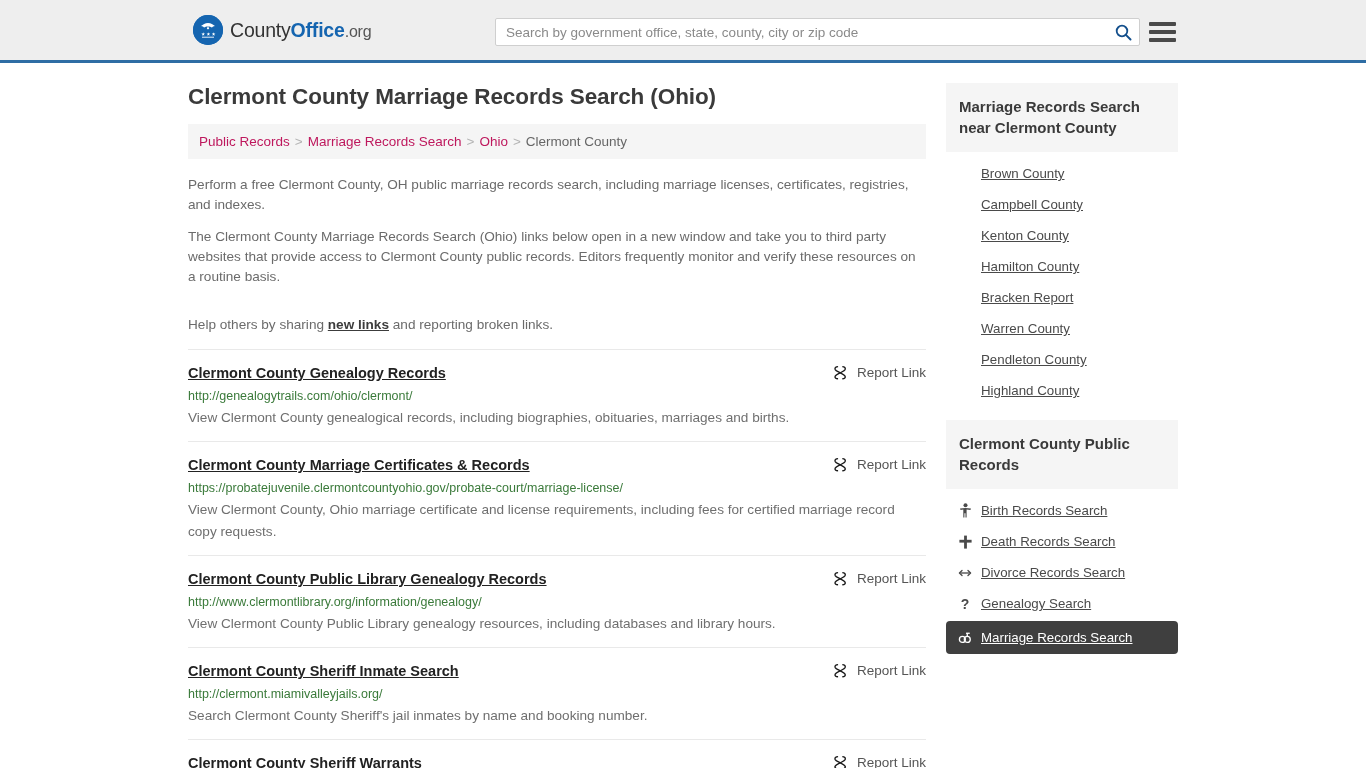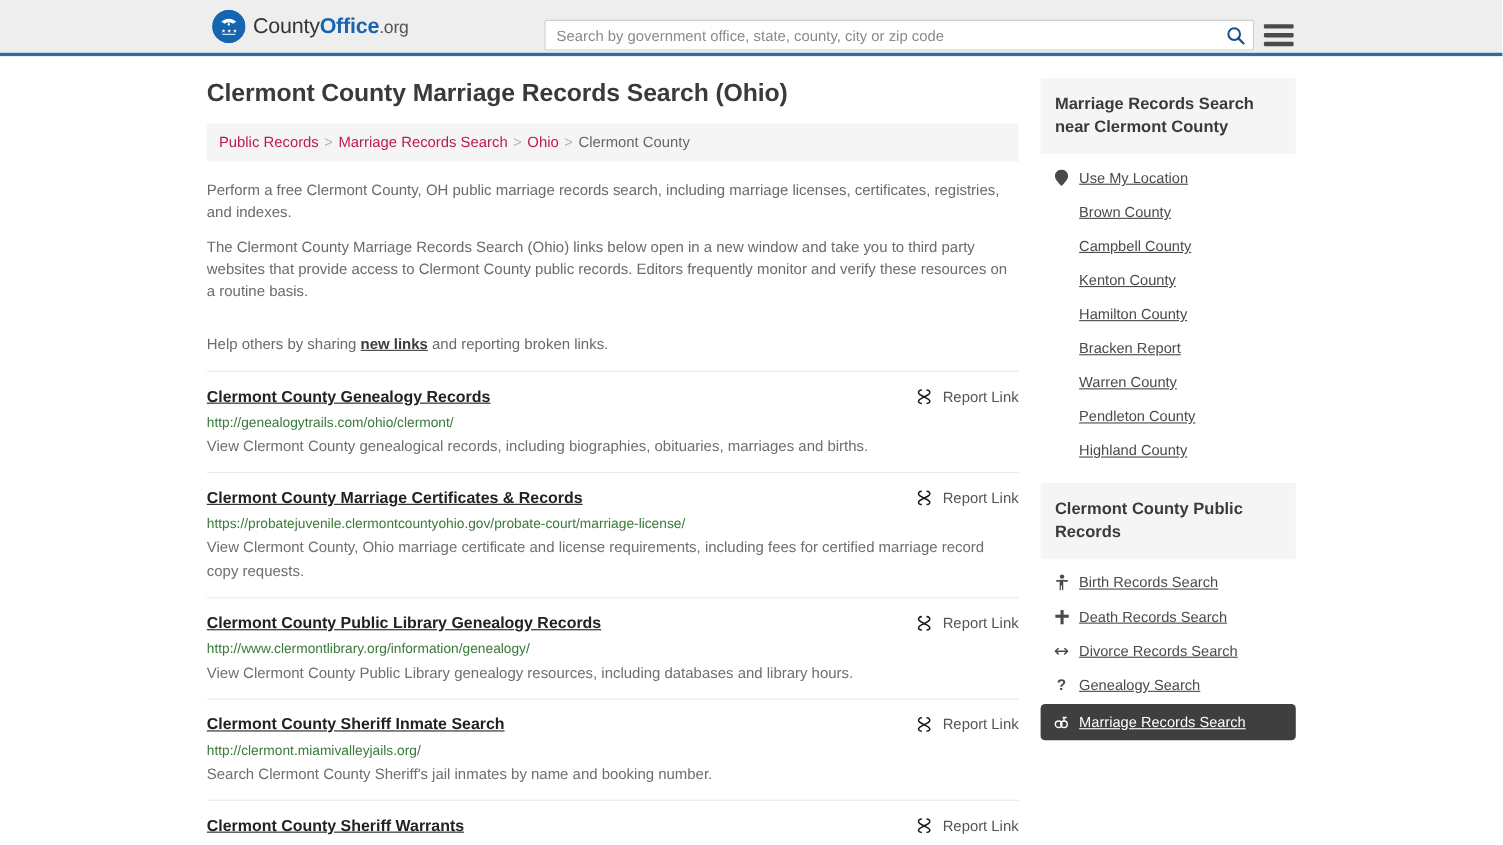--- a/index.html
+++ b/index.html
@@ -10,21 +10,21 @@
     width: 1366px;
     height: 768px;
     overflow: hidden;
     background: #ffffff;
     font-family: "Liberation Sans", sans-serif;
     -webkit-font-smoothing: antialiased;
   }
 
   
   .site-header {
-    height: 51px;
+    height: 63px;
     background: #eeeeee;
     border-bottom: 3px solid #2e6da4;
     display: flex;
     align-items: center;
     position: relative;
   }
   .brand {
     display: flex;
     align-items: center;
     margin-left: 193px;
@@ -368,28 +368,20 @@
             <div class="result-url">http://www.clermontsheriff.org/MostWanted.aspx</div>
           </div>
         </div>
     </main>
 
     <aside class="col-side">
 
       <div class="side-card">
         <div class="side-head">Marriage Records Search near Clermont County</div>
         <div class="side-list" id="nearby-list">
-            <div class="side-item">
-              <span class="si-icon">
-                <svg width="12" height="15" viewBox="0 0 12 15">
-                  <path d="M6 0 C2.7 0 0 2.7 0 6 C0 10 6 15 6 15 C6 15 12 10 12 6 C12 2.7 9.3 0 6 0 Z" fill="#4a4a4a"></path>
-                </svg>
-              </span>
-              <span class="si-label">Use My Location</span>
-            </div>
             <div class="side-item no-icon">
               <span class="si-icon"></span>
               <span class="si-label">Brown County</span>
             </div>
             <div class="side-item no-icon">
               <span class="si-icon"></span>
               <span class="si-label">Campbell County</span>
             </div>
             <div class="side-item no-icon">
               <span class="si-icon"></span>

